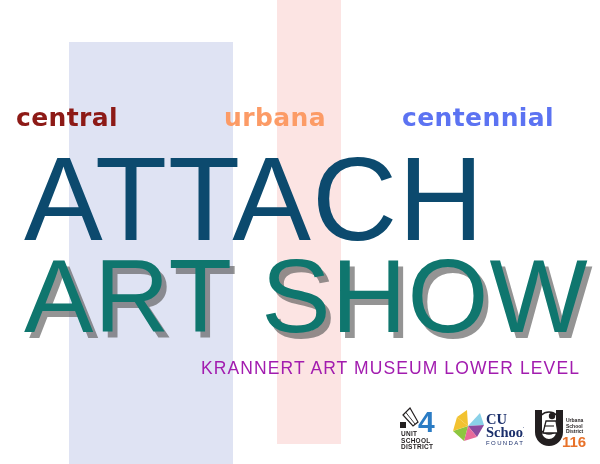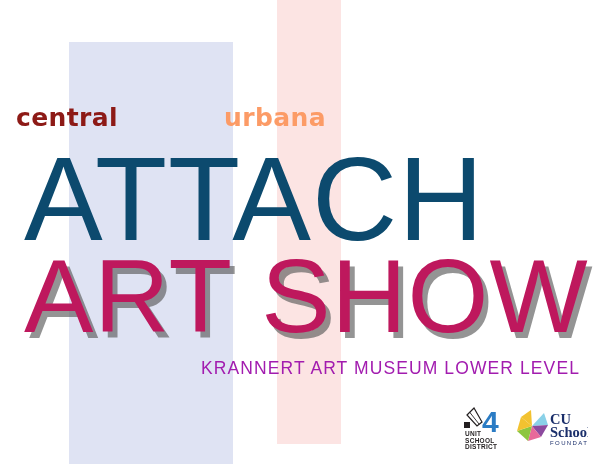--- a/index.html
+++ b/index.html
@@ -127,25 +127,26 @@
 <body>
 
 <div id="poster" style="background: rgb(255, 255, 255);">
 
   <div id="band-blue" class="band" style="background: rgb(223, 227, 243);"></div>
   <div id="band-pink" class="band" style="background: rgb(252, 228, 227);"></div>
 
   <div id="school-row">
     <span id="school-central" class="school-name" style="color: rgb(141, 26, 22);">central</span>
     <span id="school-urbana" class="school-name" style="color: rgb(252, 155, 102);">urbana</span>
+    <span id="school-centennial" class="school-name" style="color: rgb(92, 115, 242);">centennial</span>
   </div>
 
   <div id="headline">
     <div id="line-attach" class="headline-line" style="color: #0c4a6e;">ATTACH</div>
-    <div id="line-artshow" class="headline-line" style="color: #be185d;">ART SHOW</div>
+    <div id="line-artshow" class="headline-line" style="color: #0f766e;">ART SHOW</div>
   </div>
 
   <div id="venue">
     <div class="venue-line" style="color: #a21caf;">KRANNERT ART MUSEUM LOWER LEVEL</div>
   </div>
 
   <div id="logo-strip">
 
     <span class="logo">
       <svg width="42" height="44" viewBox="0 0 42 44" aria-hidden="true">
@@ -171,15 +172,35 @@
           <path d="M0,0 L9,11 L-4,15 Z" fill="#e86a9a"></path>
           <path d="M0,0 L-4,15 L-15,5 Z" fill="#8dc63f"></path>
           <path d="M0,0 L-15,5 L-11,-9 Z" fill="#f2c230"></path>
         </g>
         <text x="38" y="17" font-family="'Liberation Serif', serif" font-size="14.5" font-weight="bold" fill="#1b2f6b">CU</text>
         <text x="38" y="30" font-family="'Liberation Serif', serif" font-size="14.5" font-weight="bold" fill="#1b2f6b">Schools</text>
         <text x="38" y="38" font-family="'Liberation Sans', sans-serif" font-size="6" fill="#1b2f6b" letter-spacing="1.4">FOUNDATION</text>
       </svg>
     </span>
 
+    <span class="logo">
+      <svg width="56" height="44" viewBox="0 0 56 44" aria-hidden="true">
+
+        <path d="M3,4 L3,26 A14,14 0 0 0 31,26 L31,4 L24,4 L24,26
+                 A7,7 0 0 1 10,26 L10,4 Z" fill="#231f20"></path>
+
+        <g>
+          <circle cx="17" cy="17" r="11" fill="none" stroke="#231f20" stroke-width="1.4"></circle>
+          <circle cx="20" cy="10" r="3.2" fill="#231f20"></circle>
+          <path d="M11,27 L14,15 L24,15 L26,27 Z" fill="#ffffff" stroke="#231f20" stroke-width="1.3"></path>
+          <path d="M12,20 L22,20" stroke="#231f20" stroke-width="1.1"></path>
+        </g>
+
+        <text x="30" y="41" font-family="'Liberation Sans', sans-serif" font-size="15" font-weight="bold" fill="#e8722a">116</text>
+
+        <text x="34" y="16" font-family="'Liberation Sans', sans-serif" font-size="5" font-weight="bold" fill="#231f20">Urbana</text>
+        <text x="34" y="21.5" font-family="'Liberation Sans', sans-serif" font-size="5" font-weight="bold" fill="#231f20">School</text>
+        <text x="34" y="27" font-family="'Liberation Sans', sans-serif" font-size="5" font-weight="bold" fill="#231f20">District</text>
+      </svg>
+    </span>
 
   </div>
 </div>
 
 </body></html>

